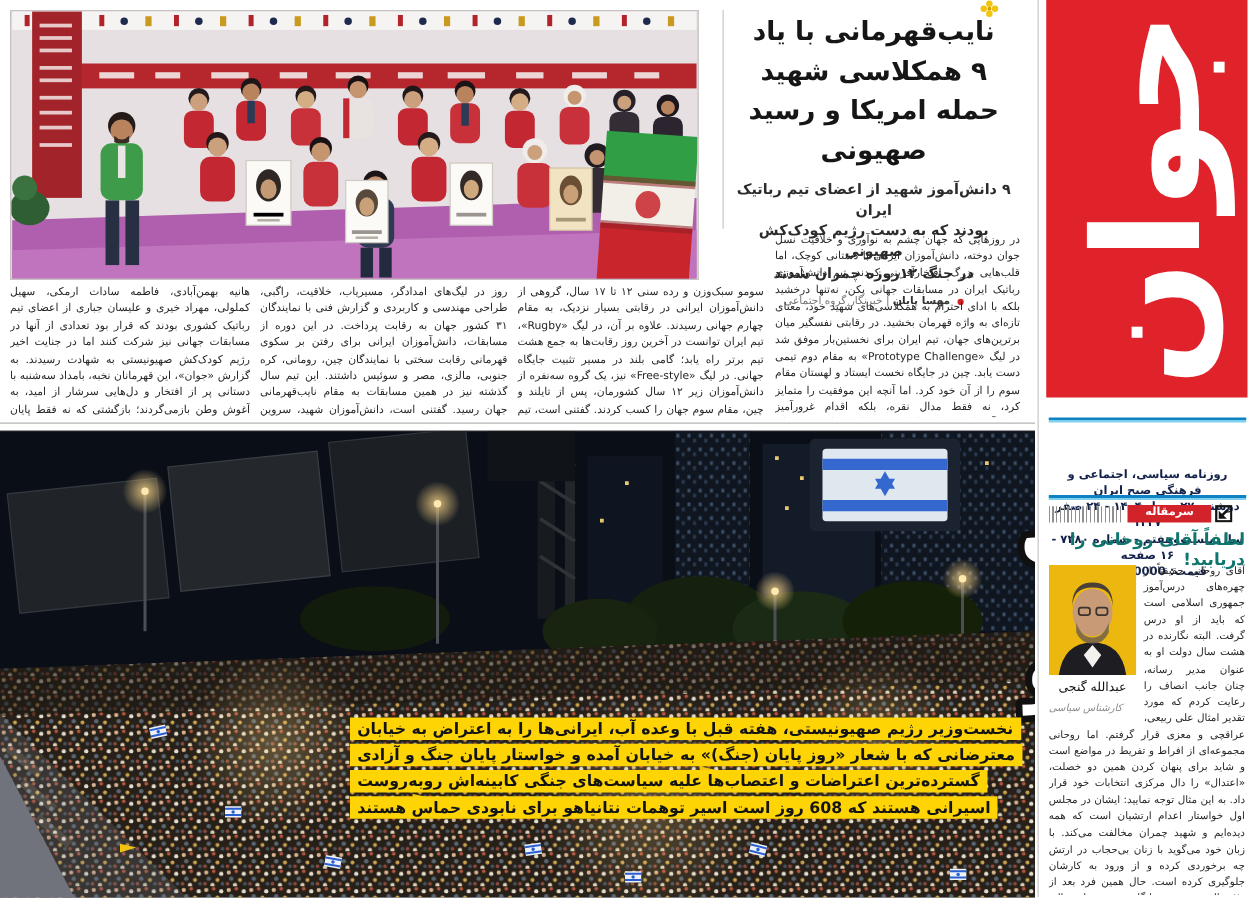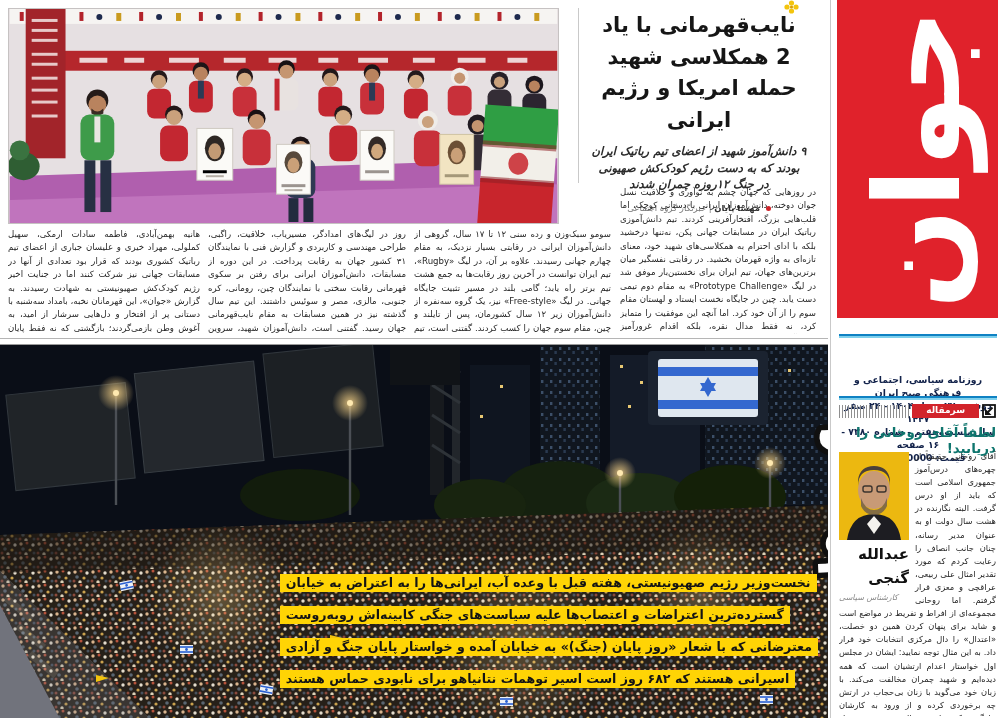--- a/index.html
+++ b/index.html
@@ -7,55 +7,55 @@
         font-family:"DejaVu Sans",sans-serif;color:#1b1b1b;}
   .abs{position:absolute;}
   .rtl{direction:rtl;}
   .vline{position:absolute;width:1px;background:#c9c9c9;}
   .hline{position:absolute;height:1px;background:#b5b5b5;}
 
   
   .team-photo{left:8px;top:8px;width:549px;height:214px;border:1px solid #c6c2c2;overflow:hidden;background:#e4dee0;}
   .lead-block{left:582px;top:10px;width:234px;height:172px;text-align:center;}
   .lead-h1{font-size:21px;font-weight:bold;line-height:1.5;color:#161616;letter-spacing:-0.5px;}
-  .lead-sub{margin-top:7px;font-size:11.5px;font-weight:bold;line-height:1.45;color:#2c2c2c;font-style:italic;}
+  .lead-sub{margin-top:7px;font-size:11.5px;font-weight:bold;line-height:1.45;color:#2c2c2c;}
   .lead-byline{margin-top:10px;font-size:8.5px;color:#777;}
   .lead-byline .nm{font-weight:bold;color:#333;}
   .red-dot{display:inline-block;width:5px;height:5px;background:#d0232a;border-radius:50%;margin-left:3px;vertical-align:middle;}
   .col{position:absolute;font-size:8.6px;line-height:1.56;text-align:justify;color:#262626;overflow:hidden;}
   .flower{left:783px;top:0;width:17px;height:15px;}
 
   
   .protest-wrap{left:0;top:344px;width:828px;height:374px;overflow:hidden;border-top:1px solid #9a9a9a;background:#0c1018;}
   .protest-svg{position:absolute;left:0;top:0;}
   .head-svg{position:absolute;left:0;top:0;}
   .head-svg text{font-family:"DejaVu Sans",sans-serif;font-weight:bold;fill:#ffffff;stroke:#101010;
                  stroke-width:11px;paint-order:stroke;stroke-linejoin:round;direction:rtl;}
-  .yellow-lines{position:absolute;right:10px;top:229px;display:flex;flex-direction:column;align-items:flex-end;gap:14px;direction:rtl;}
+  .yellow-lines{position:absolute;right:10px;top:229px;display:flex;flex-direction:column;align-items:flex-end;gap:3px;direction:rtl;}
   .yellow-lines span{background:#ffd405;color:#141414;font-size:12.6px;font-weight:bold;line-height:16px;padding:1px 6px;white-space:nowrap;}
 
   
   .right-col{right:0;top:0;width:164px;height:718px;}
   .logo-box{position:absolute;left:1px;right:2px;top:0;height:318px;background:#e0222b;overflow:hidden;}
   .logo-word{position:absolute;left:50%;top:50%;transform:translate(-50%,-50%) rotate(-90deg);
              color:#fff;font-weight:bold;font-size:118px;letter-spacing:-4px;line-height:1;}
   .blueline{position:absolute;left:3px;right:3px;height:4px;
             background:linear-gradient(#0f82c3 0 55%,#7fd0ec 55% 100%);}
   .info-block{position:absolute;left:2px;right:2px;top:341px;text-align:center;font-size:9.3px;
               font-weight:bold;line-height:13px;color:#12224a;margin-top:32px;}
-  .ed-head{position:absolute;left:3px;right:4px;top:404px;height:14px;display:flex;direction:rtl;align-items:center;gap:3px;}
+  .ed-head{position:absolute;left:3px;right:14px;top:404px;height:14px;display:flex;direction:rtl;align-items:center;gap:3px;}
   .ed-badge{background:#d2232a;color:#fff;font-size:9px;font-weight:bold;padding:1px 14px 2px;line-height:11px;}
   .barcode{flex:1;height:13px;background:repeating-linear-gradient(90deg,#8f8f8f 0 1px,transparent 1px 3px);}
   .ed-title{position:absolute;left:2px;right:4px;top:424px;direction:rtl;text-align:right;
             font-size:13.5px;font-weight:bold;color:#0f766e;}
   .ed-body{position:absolute;left:3px;right:4px;top:450px;bottom:2px;direction:rtl;text-align:justify;
            font-size:8.3px;line-height:1.58;color:#262626;overflow:hidden;}
   .author-card{float:left;width:70px;margin:2px 6px 2px 0;text-align:center;}
   .author-photo{width:70px;height:88px;display:block;}
-  .author-name{display:block;font-size:15px;font-weight:bold;margin-top:3px;color:#111;text-align:right;}
+  .author-name{display:block;font-size:10px;font-weight:normal;margin-top:3px;color:#111;text-align:center;}
   .author-role{display:block;font-size:8px;color:#8a8a8a;font-style:italic;margin-top:2px;text-align:left;}
   .ed-para{display:inline;}
 </style>
 </head>
 <body>
 
 <div class="page">
 
   <div class="abs team-photo">
     <svg width="549" height="214" viewBox="0 0 550 215">
@@ -276,22 +276,22 @@
   <svg class="abs flower" viewBox="0 0 17 15">
     <circle cx="8.5" cy="3" r="2.6" fill="#f3c40d"></circle>
       <circle cx="4" cy="7" r="2.6" fill="#f3c40d"></circle>
     <circle cx="13" cy="7" r="2.6" fill="#f3c40d"></circle>
       <circle cx="8.5" cy="11" r="2.6" fill="#f3c40d"></circle>
     <circle cx="8.5" cy="7" r="1.6" fill="#d99f06"></circle>
   </svg>
 
   <div class="abs lead-block rtl">
     <div class="lead-h1">نایب‌قهرمانی با یاد</div>
-    <div class="lead-h1">2 همکلاسی شهید</div>
-    <div class="lead-h1">حمله امریکا و رژیم ایرانی</div>
+    <div class="lead-h1">۹ همکلاسی شهید</div>
+    <div class="lead-h1">حمله امریکا و رسید صهیونی</div>
     <div class="lead-sub">
       <div>۹ دانش‌آموز شهید از اعضای تیم رباتیک ایران</div>
       <div>بودند که به دست رژیم کودک‌کش صهیونی</div>
       <div>در جنگ ۱۲روزه چمران شدند</div>
     </div>
     <div class="lead-byline">
       <span class="red-dot"></span>
       <span class="nm">مهسا پایان</span>
       <span>|</span>
       <span>خبرنگار گروه اجتماعی</span>
@@ -423,23 +423,23 @@
 
     <svg class="head-svg" width="828" height="374" viewBox="0 0 828 374">
       <g transform="rotate(-2.5 600 160)">
         <text x="818" y="116" font-size="70" text-anchor="end">آب اعتراضات</text>
         <text x="818" y="220" font-size="70" text-anchor="end">در لانه نتانیاهو</text>
       </g>
     </svg>
 
     <div class="yellow-lines">
       <span>نخست‌وزیر رژیم صهیونیستی، هفته قبل با وعده آب، ایرانی‌ها را به اعتراض به خیابان</span>
+      <span>معترضانی که با شعار «روز پایان (جنگ)» به خیابان آمده و خواستار پایان جنگ و آزادی</span>
       <span>گسترده‌ترین اعتراضات و اعتصاب‌ها علیه سیاست‌های جنگی کابینه‌اش روبه‌روست</span>
-      <span>معترضانی که با شعار «روز پایان (جنگ)» به خیابان آمده و خواستار پایان جنگ و آزادی</span>
-      <span>اسیرانی هستند که ۶۸۲ روز است اسیر توهمات نتانیاهو برای نابودی حماس هستند</span>
+      <span>اسیرانی هستند که 608 روز است اسیر توهمات نتانیاهو برای نابودی حماس هستند</span>
     </div>
   </div>
 
   <div class="abs right-col">
 
     <div class="logo-box">
       <div class="logo-word">جوان</div>
     </div>
 
     <div class="blueline" style="top:334px;"></div>

